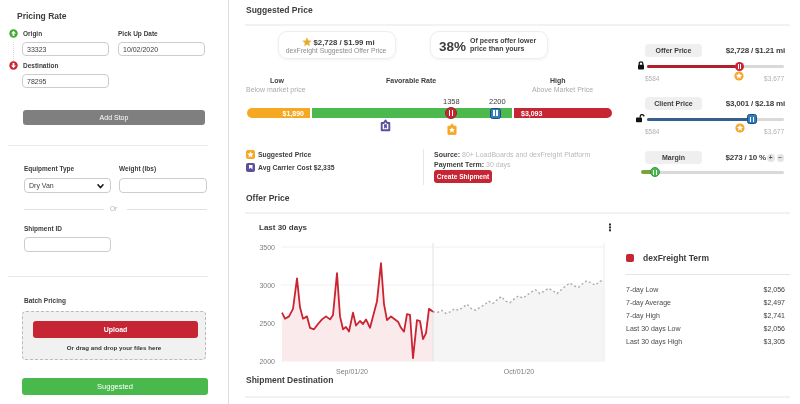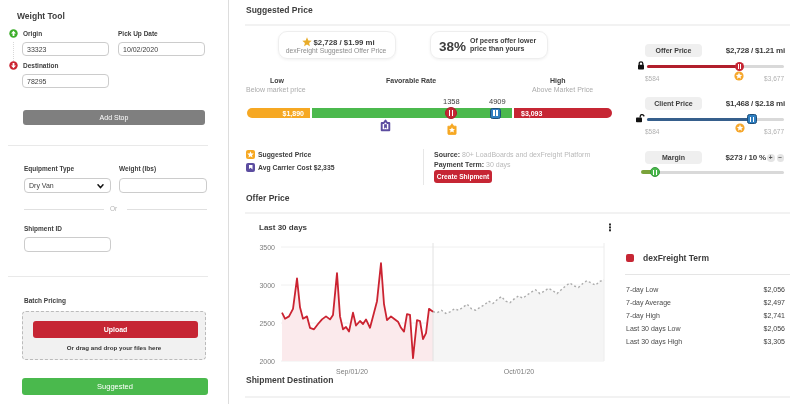--- a/index.html
+++ b/index.html
@@ -14,21 +14,21 @@
 .sval{position:absolute;font-size:8px;font-weight:bold;color:#3d3d3d;text-align:right;letter-spacing:-0.2px;}
 .track{position:absolute;height:3px;border-radius:2px;background:#d9d9d9;}
 .minmax{position:absolute;font-size:6.5px;color:#b0b0b0;}
 .drow{position:absolute;width:159px;font-size:7px;color:#4a4a4a;}
 .drow .v{position:absolute;right:0;top:0;color:#3d3d3d;}
 </style>
 </head>
 <body>
 
 <div class="abs" style="left:0;top:0;width:228px;height:404px;border-right:1px solid #ddd;"></div>
-<div class="title" style="left:17px;top:11px;">Weight Tool</div>
+<div class="title" style="left:17px;top:11px;">Pricing Rate</div>
 
 <svg class="abs" style="left:9px;top:29px;" width="9" height="9" viewBox="0 0 9 9">
  <circle cx="4.5" cy="4.5" r="4.2" fill="#3dae2b"></circle>
  <path d="M4.5 1.8 L7 4.6 L5.4 4.6 L5.4 7 L3.6 7 L3.6 4.6 L2 4.6 Z" fill="#fff"></path>
 </svg>
 <div class="lbl" style="left:23px;top:30px;">Origin</div>
 <div class="lbl" style="left:118px;top:30px;">Pick Up Date</div>
 <div class="inp" style="left:22px;top:42px;width:87px;height:14px;">33323</div>
 <div class="inp" style="left:118px;top:42px;width:87px;height:14px;">10/02/2020</div>
 <div class="abs" style="left:13px;top:42px;height:19px;border-left:1px dotted #d8d8d8;"></div>
@@ -83,21 +83,21 @@
 <div class="abs b" style="left:439px;top:39px;font-size:13.5px;">38%</div>
 <div class="abs b" style="left:470px;top:36.5px;font-size:7px;line-height:8.8px;">Of peers offer lower<br>price than yours</div>
 
 <div class="abs b" style="left:270px;top:77px;font-size:7px;">Low</div>
 <div class="abs" style="left:246px;top:86px;font-size:7px;color:#ababab;">Below market price</div>
 <div class="abs b" style="left:386px;top:77px;font-size:7px;">Favorable Rate</div>
 <div class="abs b" style="left:550px;top:77px;font-size:7px;">High</div>
 <div class="abs" style="left:532px;top:86px;font-size:7px;color:#ababab;">Above Market Price</div>
 
 <div class="abs" style="left:443px;top:97px;font-size:7.5px;color:#3d3d3d;">1358</div>
-<div class="abs" style="left:489px;top:97px;font-size:7.5px;color:#3d3d3d;">4909</div>
+<div class="abs" style="left:489px;top:97px;font-size:7.5px;color:#3d3d3d;">2200</div>
 
 <div class="abs" style="left:247px;top:108px;width:63px;height:10px;background:#f6a823;border-radius:5px 0 0 5px;color:#fff;font-size:7px;font-weight:bold;display:flex;align-items:center;justify-content:flex-end;padding-right:6px;box-sizing:border-box;">$1,890</div>
 <div class="abs" style="left:312px;top:108px;width:200px;height:10px;background:#4bb94d;"></div>
 <div class="abs" style="left:514px;top:108px;width:98px;height:10px;background:#c62634;border-radius:0 5px 5px 0;color:#fff;font-size:7px;font-weight:bold;display:flex;align-items:center;padding-left:7px;box-sizing:border-box;">$3,093</div>
 
 <div class="abs" style="left:445px;top:107px;width:12px;height:12px;border-radius:50%;background:#c62634;border:1px solid #a81f2a;box-sizing:border-box;"></div>
 <div class="abs" style="left:448.5px;top:110px;width:1.8px;height:6px;background:#fff;"></div>
 <div class="abs" style="left:451.7px;top:110px;width:1.8px;height:6px;background:#fff;"></div>
 <div class="abs" style="left:490px;top:107.5px;width:11px;height:11px;border-radius:2.5px;background:#2e7ec0;border:1.5px solid #1d4e7a;box-sizing:border-box;"></div>
 <div class="abs" style="left:493.2px;top:110px;width:1.8px;height:6px;background:#fff;"></div>
@@ -181,21 +181,21 @@
 <div class="abs" style="left:737.7px;top:64px;width:1.3px;height:5px;background:#fff;"></div>
 <div class="abs" style="left:740px;top:64px;width:1.3px;height:5px;background:#fff;"></div>
 <svg class="abs" style="left:734px;top:70.5px;" width="10" height="10" viewBox="0 0 10 10">
  <circle cx="5" cy="5" r="4.6" fill="#f6a72b"></circle>
  <path d="M5 1.6 L5.9 3.7 L8.2 3.9 L6.5 5.4 L7 7.7 L5 6.4 L3 7.7 L3.5 5.4 L1.8 3.9 L4.1 3.7 Z" fill="#fff"></path>
 </svg>
 <div class="minmax" style="left:645px;top:75px;">$584</div>
 <div class="minmax" style="left:744px;top:75px;width:40px;text-align:right;">$3,677</div>
 
 <div class="pill" style="left:645px;top:97px;width:57px;height:13px;">Client Price</div>
-<div class="sval" style="left:685px;top:98.5px;width:100px;">$1,468 / $2.18 mi</div>
+<div class="sval" style="left:685px;top:98.5px;width:100px;">$3,001 / $2.18 mi</div>
 <svg class="abs" style="left:635px;top:112px;" width="11" height="11" viewBox="0 0 11 11">
  <rect x="1" y="5.6" width="6" height="4.6" rx="0.8" fill="#111"></rect>
  <path d="M5.2 5.6 V4.4 a1.9 1.9 0 0 1 3.4 -1.1 l0.6 1" fill="none" stroke="#111" stroke-width="1.3"></path>
 </svg>
 <div class="track" style="left:647px;top:118px;width:137px;"></div>
 <div class="abs" style="left:647px;top:117.5px;width:104px;height:3.5px;background:#365f8c;border-radius:2px;"></div>
 <div class="abs" style="left:747px;top:114px;width:10px;height:10px;border-radius:2.5px;background:#2e7ec0;border:1.2px solid #1d4e7a;box-sizing:border-box;"></div>
 <div class="abs" style="left:750px;top:116.5px;width:1.3px;height:5px;background:#fff;"></div>
 <div class="abs" style="left:752.5px;top:116.5px;width:1.3px;height:5px;background:#fff;"></div>
 <svg class="abs" style="left:735px;top:122.5px;" width="10" height="10" viewBox="0 0 10 10">

